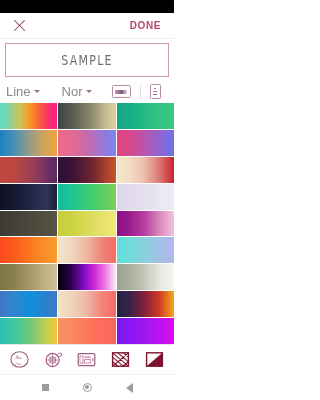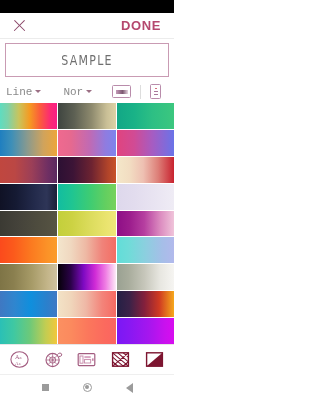--- a/index.html
+++ b/index.html
@@ -22,21 +22,21 @@
     border-bottom:1px solid #ececec;
   }
   .close-ic{width:13px;height:13px;position:relative;display:block;}
   .close-ic:before,.close-ic:after{
     content:"";position:absolute;left:-1px;top:6px;width:15px;height:1.4px;
     background:#8d4a6b;border-radius:1px;
   }
   .close-ic:before{transform:rotate(45deg);}
   .close-ic:after{transform:rotate(-45deg);}
   .done{
-    font-size:13px;font-weight:bold;letter-spacing:.6px;color:#b5486e;
+    font-size:10px;font-weight:bold;letter-spacing:.6px;color:#b5486e;
     background:none;border:0;padding:0;cursor:pointer;font-family:"Liberation Sans",sans-serif;
   }
 
   
   .preview-wrap{flex:0 0 auto;padding:4px 5px 3px;box-sizing:border-box;}
   .preview{
     height:34px;border:1px solid #c99bb3;background:#fff;
     display:flex;align-items:center;justify-content:center;box-sizing:border-box;
   }
   .preview-text{
@@ -44,21 +44,21 @@
     font-size:11px;letter-spacing:1.3px;color:#6f6f6f;
     transform:scaleY(1.25);
   }
 
   
   .toolbar{
     flex:0 0 auto;height:23px;display:flex;align-items:center;
     padding:0 6px;box-sizing:border-box;background:#fff;
   }
   .dd{display:flex;align-items:center;gap:3px;cursor:pointer;}
-  .dd-label{font-size:11px;color:#8a8a8a;font-family:Liberation Mono, monospace;}
+  .dd-label{font-size:13px;color:#8a8a8a;font-family:Liberation Sans, sans-serif;}
   .caret{width:0;height:0;border-left:3px solid transparent;border-right:3px solid transparent;border-top:3.5px solid #9b6f84;}
   .sp1{width:22px;}
   .sp2{width:20px;}
   .ibtn{
     width:19px;height:13px;border:1.2px solid #b98cab;border-radius:1.5px;
     background:#fff;display:flex;align-items:center;justify-content:center;
     cursor:pointer;box-sizing:border-box;padding:0;
   }
   .ibtn-inner{width:12px;height:4px;background:linear-gradient(90deg,#c49ab8,#7d5a72 55%,#e6d5e0);}
   .divider{width:1px;height:14px;background:#ddd;margin:0 9px;}

